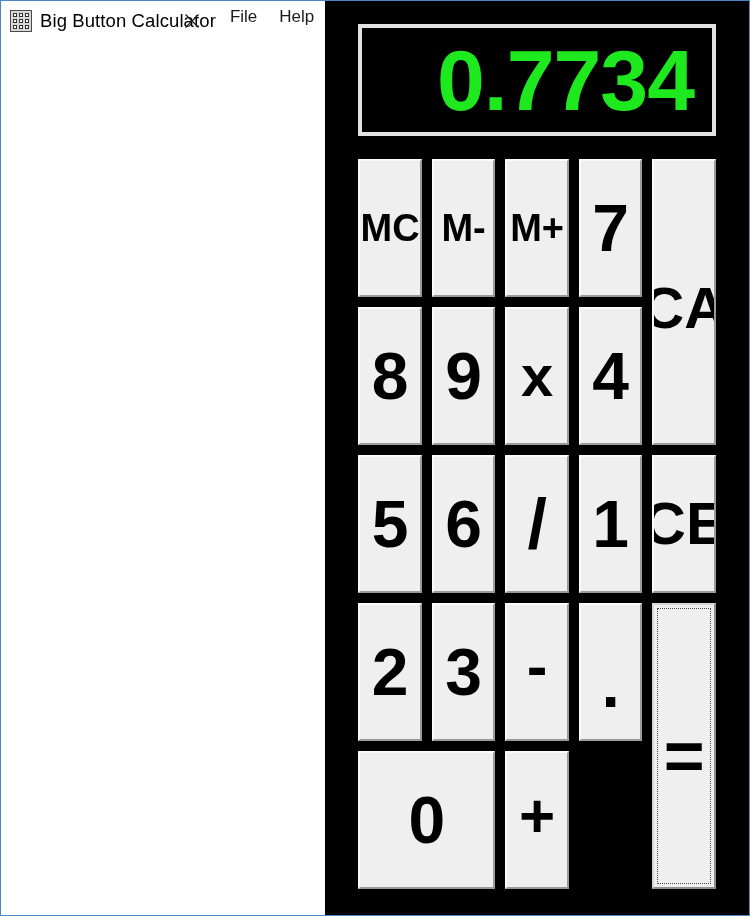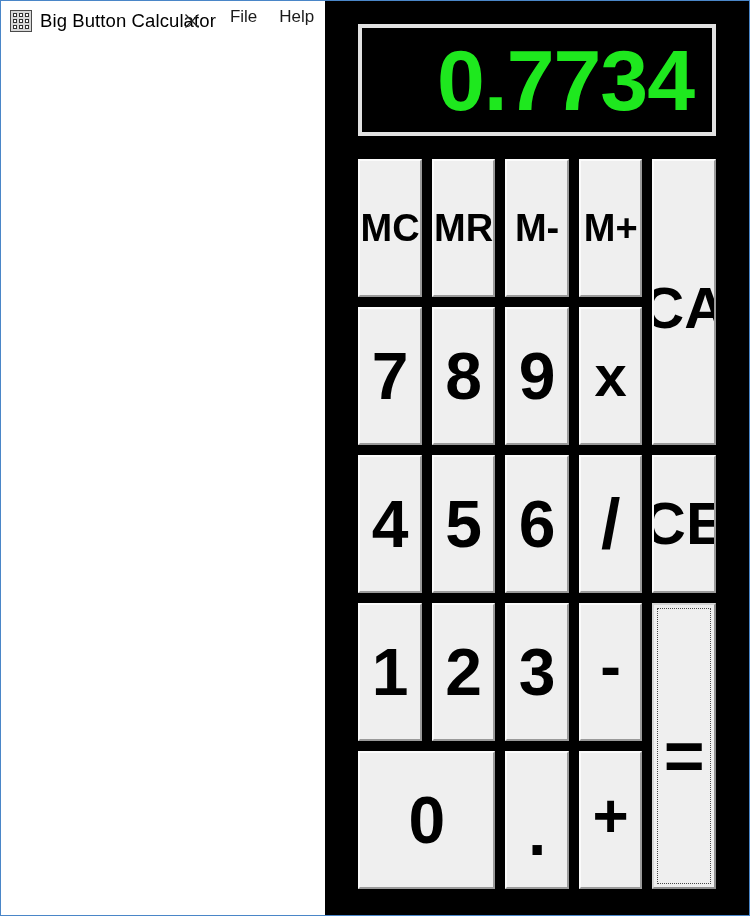--- a/index.html
+++ b/index.html
@@ -246,23 +246,20 @@
     <div class="display-frame">
       <span class="display-value">0.7734</span>
     </div>
 
     <div class="keypad">
 
       <div class="key mem">
         <span class="lbl">MC</span>
       </div>
       <div class="key mem">
-        <span class="lbl">MR</span>
-      </div>
-      <div class="key mem">
         <span class="lbl">M-</span>
       </div>
       <div class="key mem">
         <span class="lbl">M+</span>
       </div>
       <div class="key k-ca">
         <span class="lbl">CA</span>
       </div>
 
       <div class="key digit">

